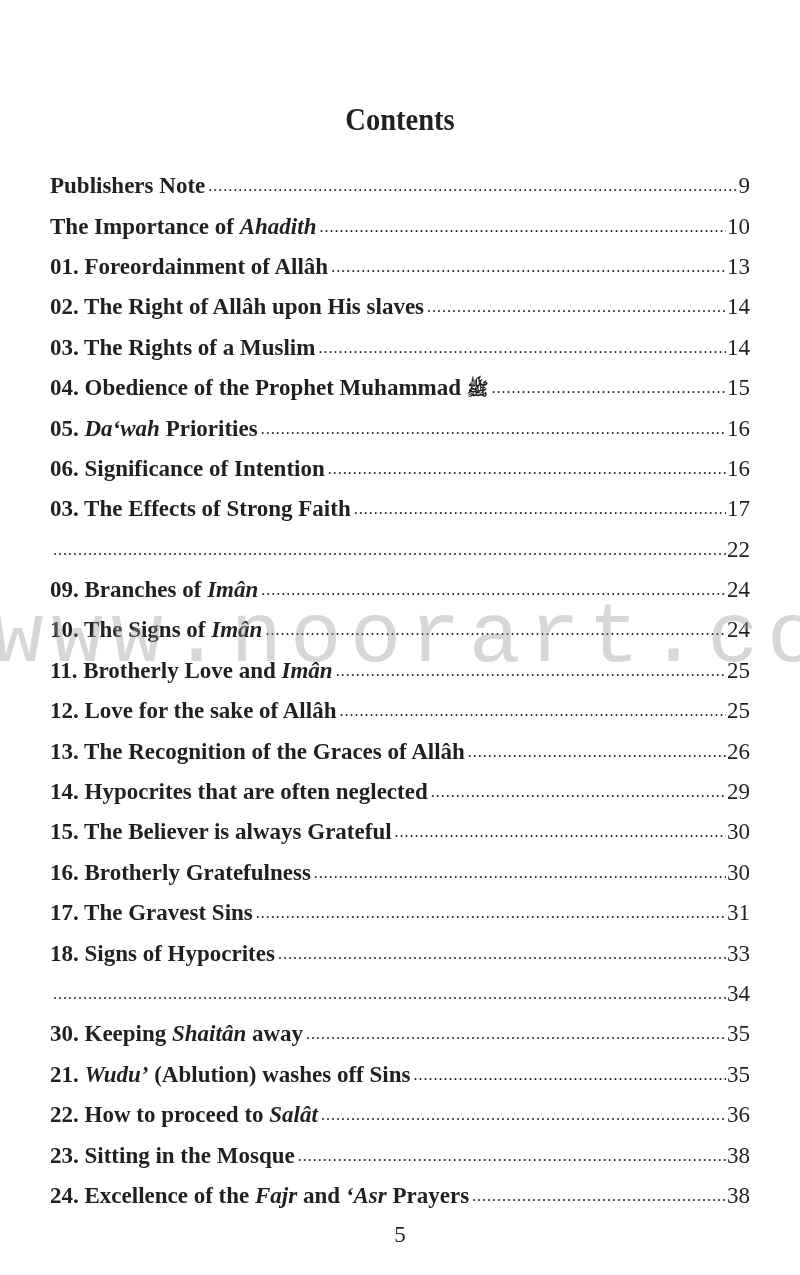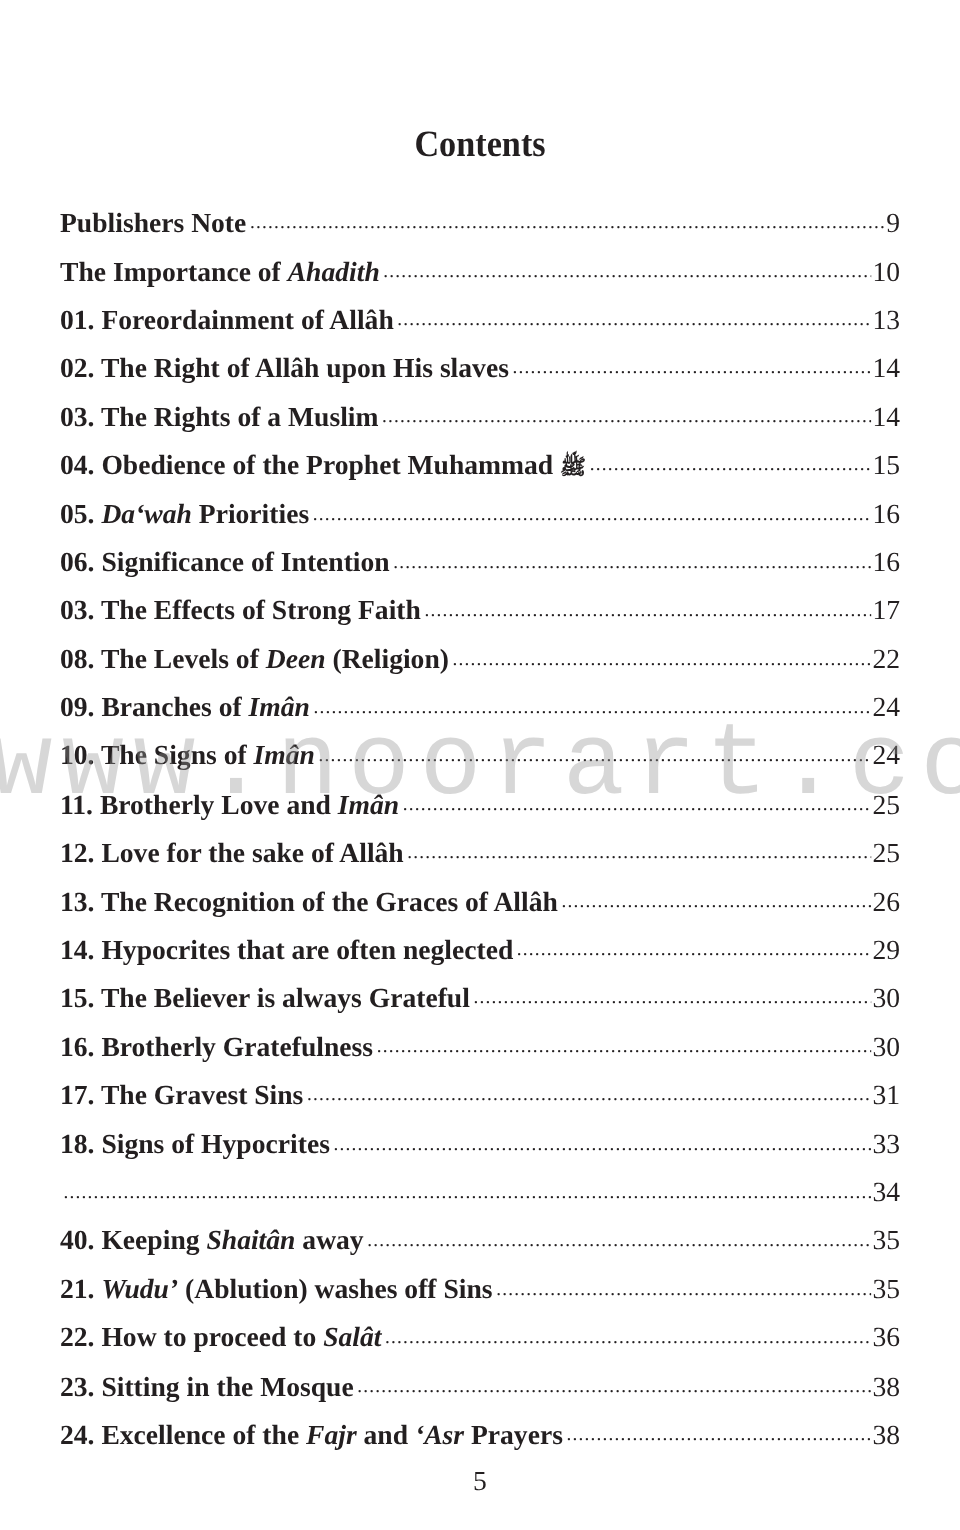--- a/index.html
+++ b/index.html
@@ -103,21 +103,20 @@
       <span class="label"><span>06. </span><span>Significance of Intention</span></span>
       <span class="leader"></span>
       <span class="page">16</span>
     </div>
     <div class="row">
       <span class="label"><span>03. </span><span>The Effects of Strong Faith</span></span>
       <span class="leader"></span>
       <span class="page">17</span>
     </div>
     <div class="row">
-      <span class="label"><span>08. </span><span>The Levels of </span><i>Deen</i><span> (Religion)</span></span>
       <span class="leader"></span>
       <span class="page">22</span>
     </div>
     <div class="row">
       <span class="label"><span>09. </span><span>Branches of </span><i>Imân</i></span>
       <span class="leader"></span>
       <span class="page">24</span>
     </div>
     <div class="row">
       <span class="label"><span>10. </span><span>The Signs of </span><i>Imân</i></span>
@@ -162,21 +161,21 @@
     <div class="row">
       <span class="label"><span>18. </span><span>Signs of Hypocrites</span></span>
       <span class="leader"></span>
       <span class="page">33</span>
     </div>
     <div class="row">
       <span class="leader"></span>
       <span class="page">34</span>
     </div>
     <div class="row">
-      <span class="label"><span>40. </span><span>Keeping </span><i>Shaitân</i><span> away</span></span>
+      <span class="label"><span>30. </span><span>Keeping </span><i>Shaitân</i><span> away</span></span>
       <span class="leader"></span>
       <span class="page">35</span>
     </div>
     <div class="row">
       <span class="label"><span>21. </span><i>Wudu’</i><span> (Ablution) washes off Sins</span></span>
       <span class="leader"></span>
       <span class="page">35</span>
     </div>
     <div class="row">
       <span class="label"><span>22. </span><span>How to proceed to </span><i>Salât</i></span>

